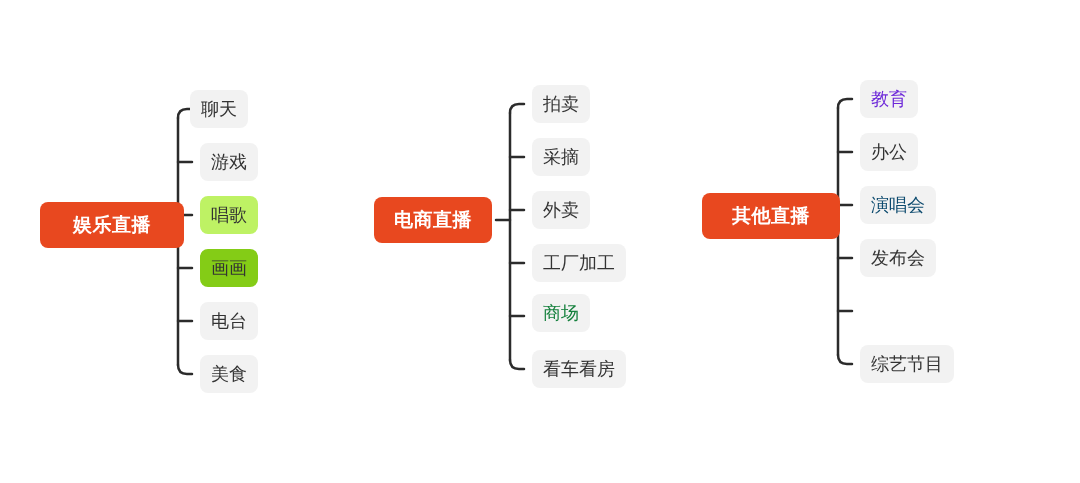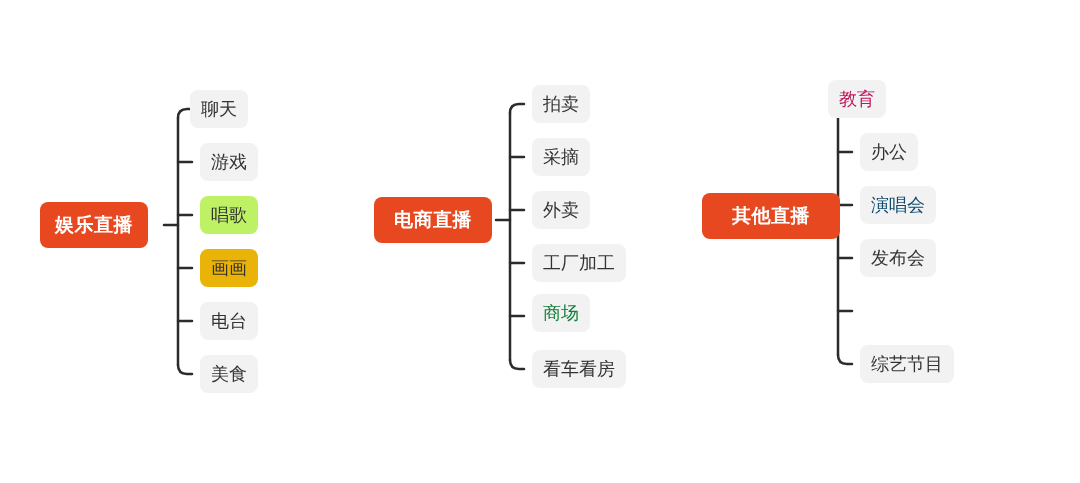--- a/index.html
+++ b/index.html
@@ -70,33 +70,33 @@
       <svg class="connectors" width="1080" height="483">
         <path d="M 164 225 L 178 225" fill="none" stroke="#2B2B2B" stroke-width="2.5" stroke-linecap="round"></path>
         <path d="M 178 118 L 178 365" fill="none" stroke="#2B2B2B" stroke-width="2.5" stroke-linecap="round"></path>
         <path d="M 178 118 Q 178 109 187 109 L 192 109" fill="none" stroke="#2B2B2B" stroke-width="2.5" stroke-linecap="round"></path>
         <path d="M 178 162 Q 184.3 162 189 162 L 192 162" fill="none" stroke="#2B2B2B" stroke-width="2.5" stroke-linecap="round"></path>
         <path d="M 178 215 Q 184.3 215 189 215 L 192 215" fill="none" stroke="#2B2B2B" stroke-width="2.5" stroke-linecap="round"></path>
         <path d="M 178 268 Q 184.3 268 189 268 L 192 268" fill="none" stroke="#2B2B2B" stroke-width="2.5" stroke-linecap="round"></path>
         <path d="M 178 321 Q 184.3 321 189 321 L 192 321" fill="none" stroke="#2B2B2B" stroke-width="2.5" stroke-linecap="round"></path>
         <path d="M 178 365 Q 178 374 187 374 L 192 374" fill="none" stroke="#2B2B2B" stroke-width="2.5" stroke-linecap="round"></path>
       </svg>
-      <div class="root-node" style="left: 40px; top: 202px; width: 108px; background: rgb(232, 72, 31); color: rgb(255, 255, 255);">
+      <div class="root-node" style="left: 40px; top: 202px; width: 144px; background: rgb(232, 72, 31); color: rgb(255, 255, 255);">
         <span>娱乐直播</span>
       </div>
       <div class="child-chip" style="left: 190px; top: 90px; background: rgb(242, 242, 242); color: rgb(51, 51, 51);">
         <span>聊天</span>
       </div>
       <div class="child-chip" style="left: 200px; top: 143px; background: rgb(242, 242, 242); color: rgb(51, 51, 51);">
         <span>游戏</span>
       </div>
       <div class="child-chip" style="left: 200px; top: 196px; background: #bef264; color: rgb(51, 51, 51);">
         <span>唱歌</span>
       </div>
-      <div class="child-chip" style="left: 200px; top: 249px; background: #eab308; color: rgb(51, 51, 51);">
+      <div class="child-chip" style="left: 200px; top: 249px; background: #84cc16; color: rgb(51, 51, 51);">
         <span>画画</span>
       </div>
       <div class="child-chip" style="left: 200px; top: 302px; background: rgb(242, 242, 242); color: rgb(51, 51, 51); text-align: right;">
         <span>电台</span>
       </div>
       <div class="child-chip" style="left: 200px; top: 355px; background: rgb(242, 242, 242); color: rgb(51, 51, 51);">
         <span>美食</span>
       </div>
     </div>
     <div class="branch">
@@ -139,21 +139,21 @@
         <path d="M 838 108 Q 838 99 847 99 L 852 99" fill="none" stroke="#2B2B2B" stroke-width="2.5" stroke-linecap="round"></path>
         <path d="M 838 152 Q 844.3 152 849 152 L 852 152" fill="none" stroke="#2B2B2B" stroke-width="2.5" stroke-linecap="round"></path>
         <path d="M 838 205 Q 844.3 205 849 205 L 852 205" fill="none" stroke="#2B2B2B" stroke-width="2.5" stroke-linecap="round"></path>
         <path d="M 838 258 Q 844.3 258 849 258 L 852 258" fill="none" stroke="#2B2B2B" stroke-width="2.5" stroke-linecap="round"></path>
         <path d="M 838 311 Q 844.3 311 849 311 L 852 311" fill="none" stroke="#2B2B2B" stroke-width="2.5" stroke-linecap="round"></path>
         <path d="M 838 355 Q 838 364 847 364 L 852 364" fill="none" stroke="#2B2B2B" stroke-width="2.5" stroke-linecap="round"></path>
       </svg>
       <div class="root-node" style="left: 702px; top: 193px; width: 138px; background: rgb(232, 72, 31); color: rgb(255, 255, 255);">
         <span>其他直播</span>
       </div>
-      <div class="child-chip" style="left: 828px; top: 80px; background: rgb(242, 242, 242); color: #be185d;">
+      <div class="child-chip" style="left: 860px; top: 80px; background: rgb(242, 242, 242); color: #6d28d9;">
         <span>教育</span>
       </div>
       <div class="child-chip" style="left: 860px; top: 133px; background: rgb(242, 242, 242); color: rgb(51, 51, 51);">
         <span>办公</span>
       </div>
       <div class="child-chip" style="left: 860px; top: 186px; background: rgb(242, 242, 242); color: #0c4a6e;">
         <span>演唱会</span>
       </div>
       <div class="child-chip" style="left: 860px; top: 239px; background: rgb(242, 242, 242); color: rgb(51, 51, 51);">
         <span>发布会</span>

